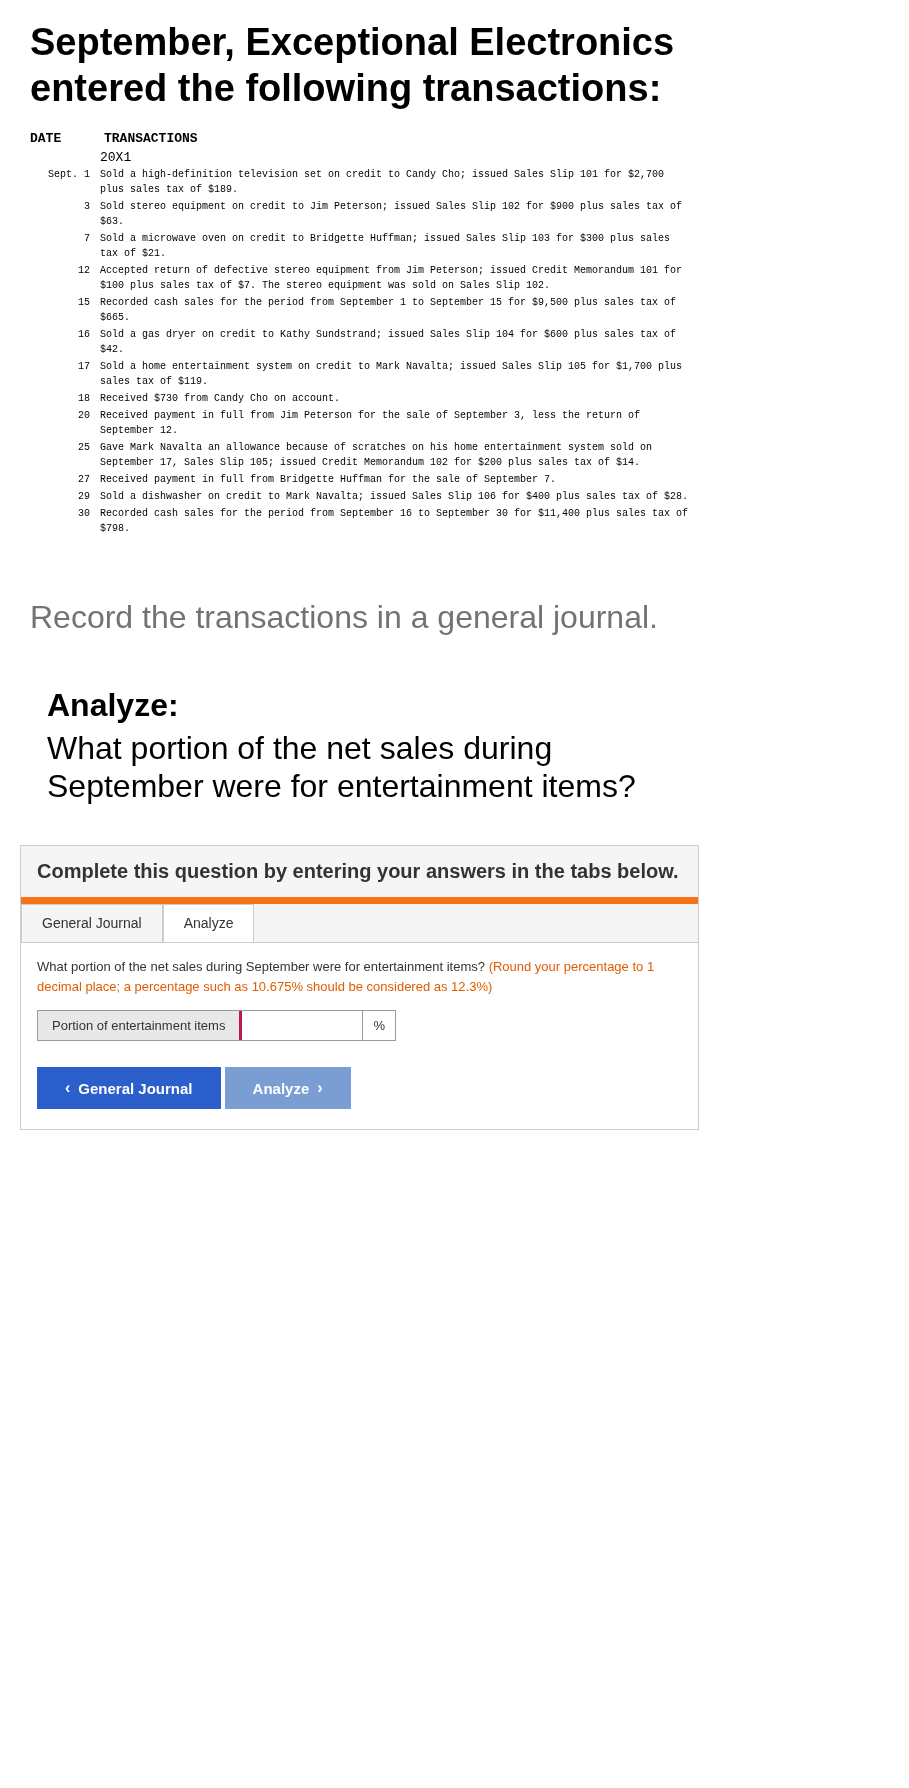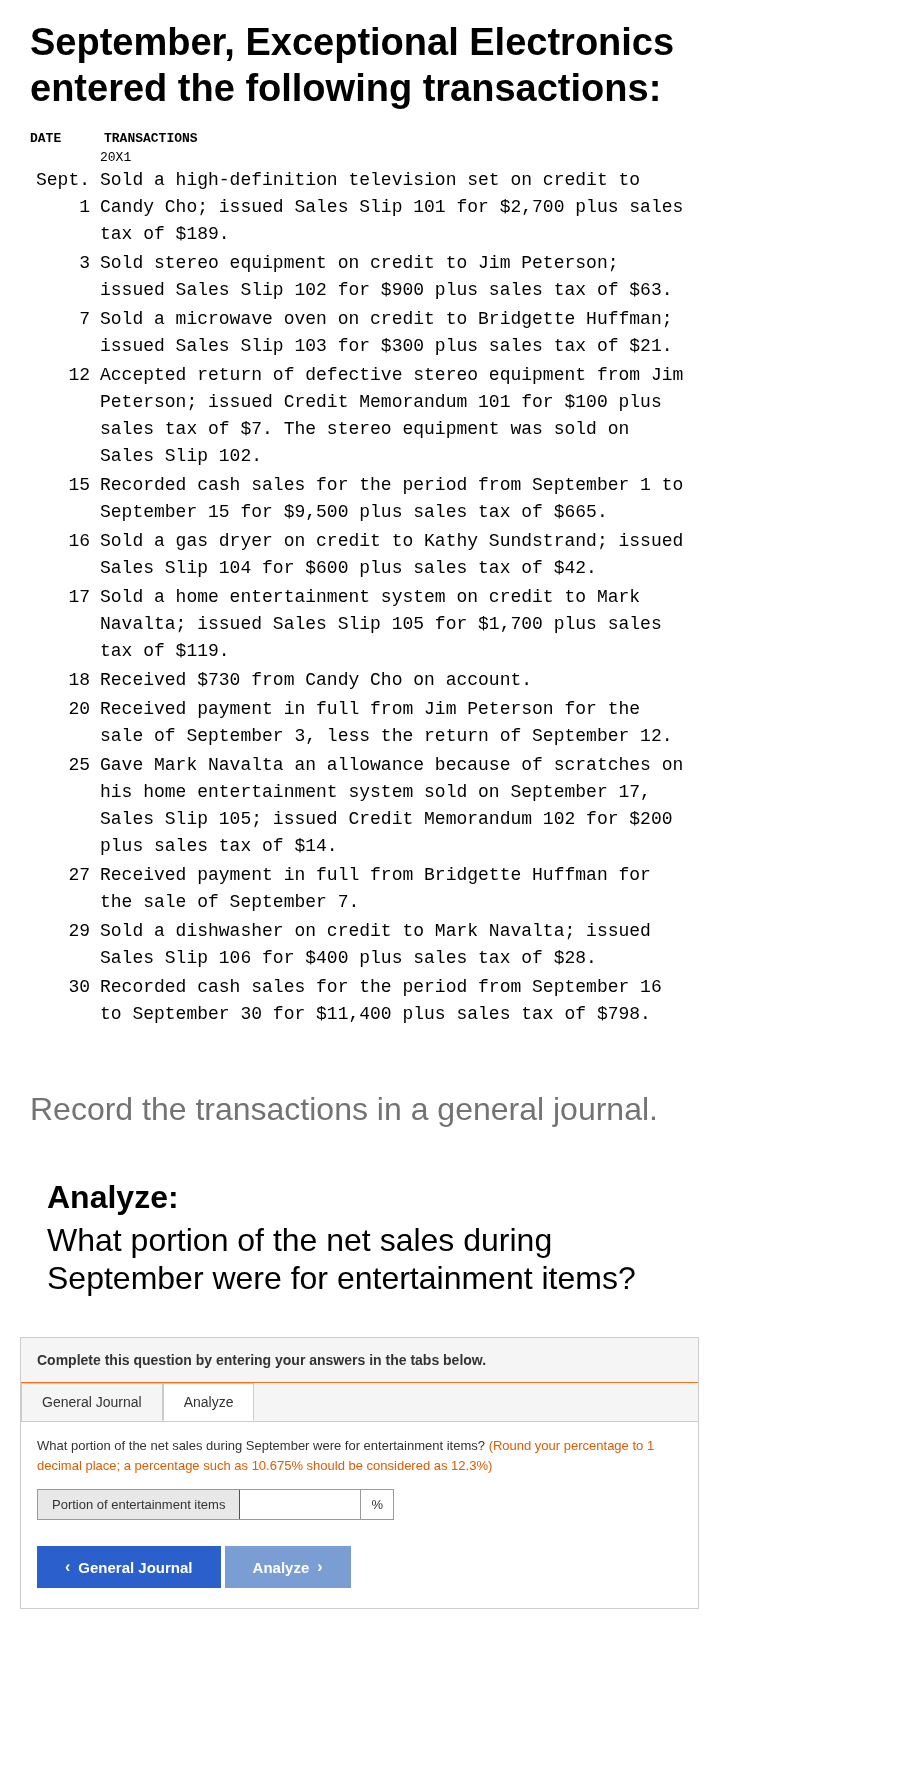--- a/index.html
+++ b/index.html
@@ -37,21 +37,21 @@
       display: flex;
       gap: 4px;
       font-weight: bold;
       margin-bottom: 4px;
     }
     .col-date { width: 70px; }
     .col-transactions { flex: 1; }
 
     .transactions-body {
       font-family: 'Courier New', Courier, monospace;
-      font-size: 18px;
+      font-size: 10px;
       line-height: 1.5;
     }
     .trans-row {
       display: flex;
       margin-bottom: 2px;
     }
     .trans-date {
       width: 70px;
       text-align: right;
       padding-right: 10px;
@@ -102,24 +102,24 @@
     
     .answer-section {
       margin: 30px 20px 20px 20px;
       border: 1px solid #ccc;
       background: #f5f5f5;
     }
 
     .instruction-bar {
       background: #f5f5f5;
       padding: 14px 16px;
-      font-size: 14px;
-      font-weight: bold;
-      color: #333;
-      border-bottom: 1px solid #f97316;
+      font-size: 20px;
+      font-weight: bold;
+      color: #333;
+      border-bottom: 7px solid #f97316;
     }
 
     .tabs-row {
       display: flex;
       background: #f5f5f5;
       border-bottom: 1px solid #ccc;
     }
     .tab {
       padding: 10px 20px;
       font-size: 14px;
@@ -158,21 +158,21 @@
       margin-bottom: 16px;
       border: 1px solid #999;
       width: fit-content;
       background: #fff;
     }
     .input-label {
       background: #e8e8e8;
       padding: 7px 14px;
       font-size: 13px;
       color: #333;
-      border-right: 1px solid #be185d;
+      border-right: 3px solid #be185d;
       white-space: nowrap;
     }
     .input-field {
       border: none;
       outline: none;
       padding: 7px 10px;
       font-size: 13px;
       width: 120px;
       background: #fff;
     }

